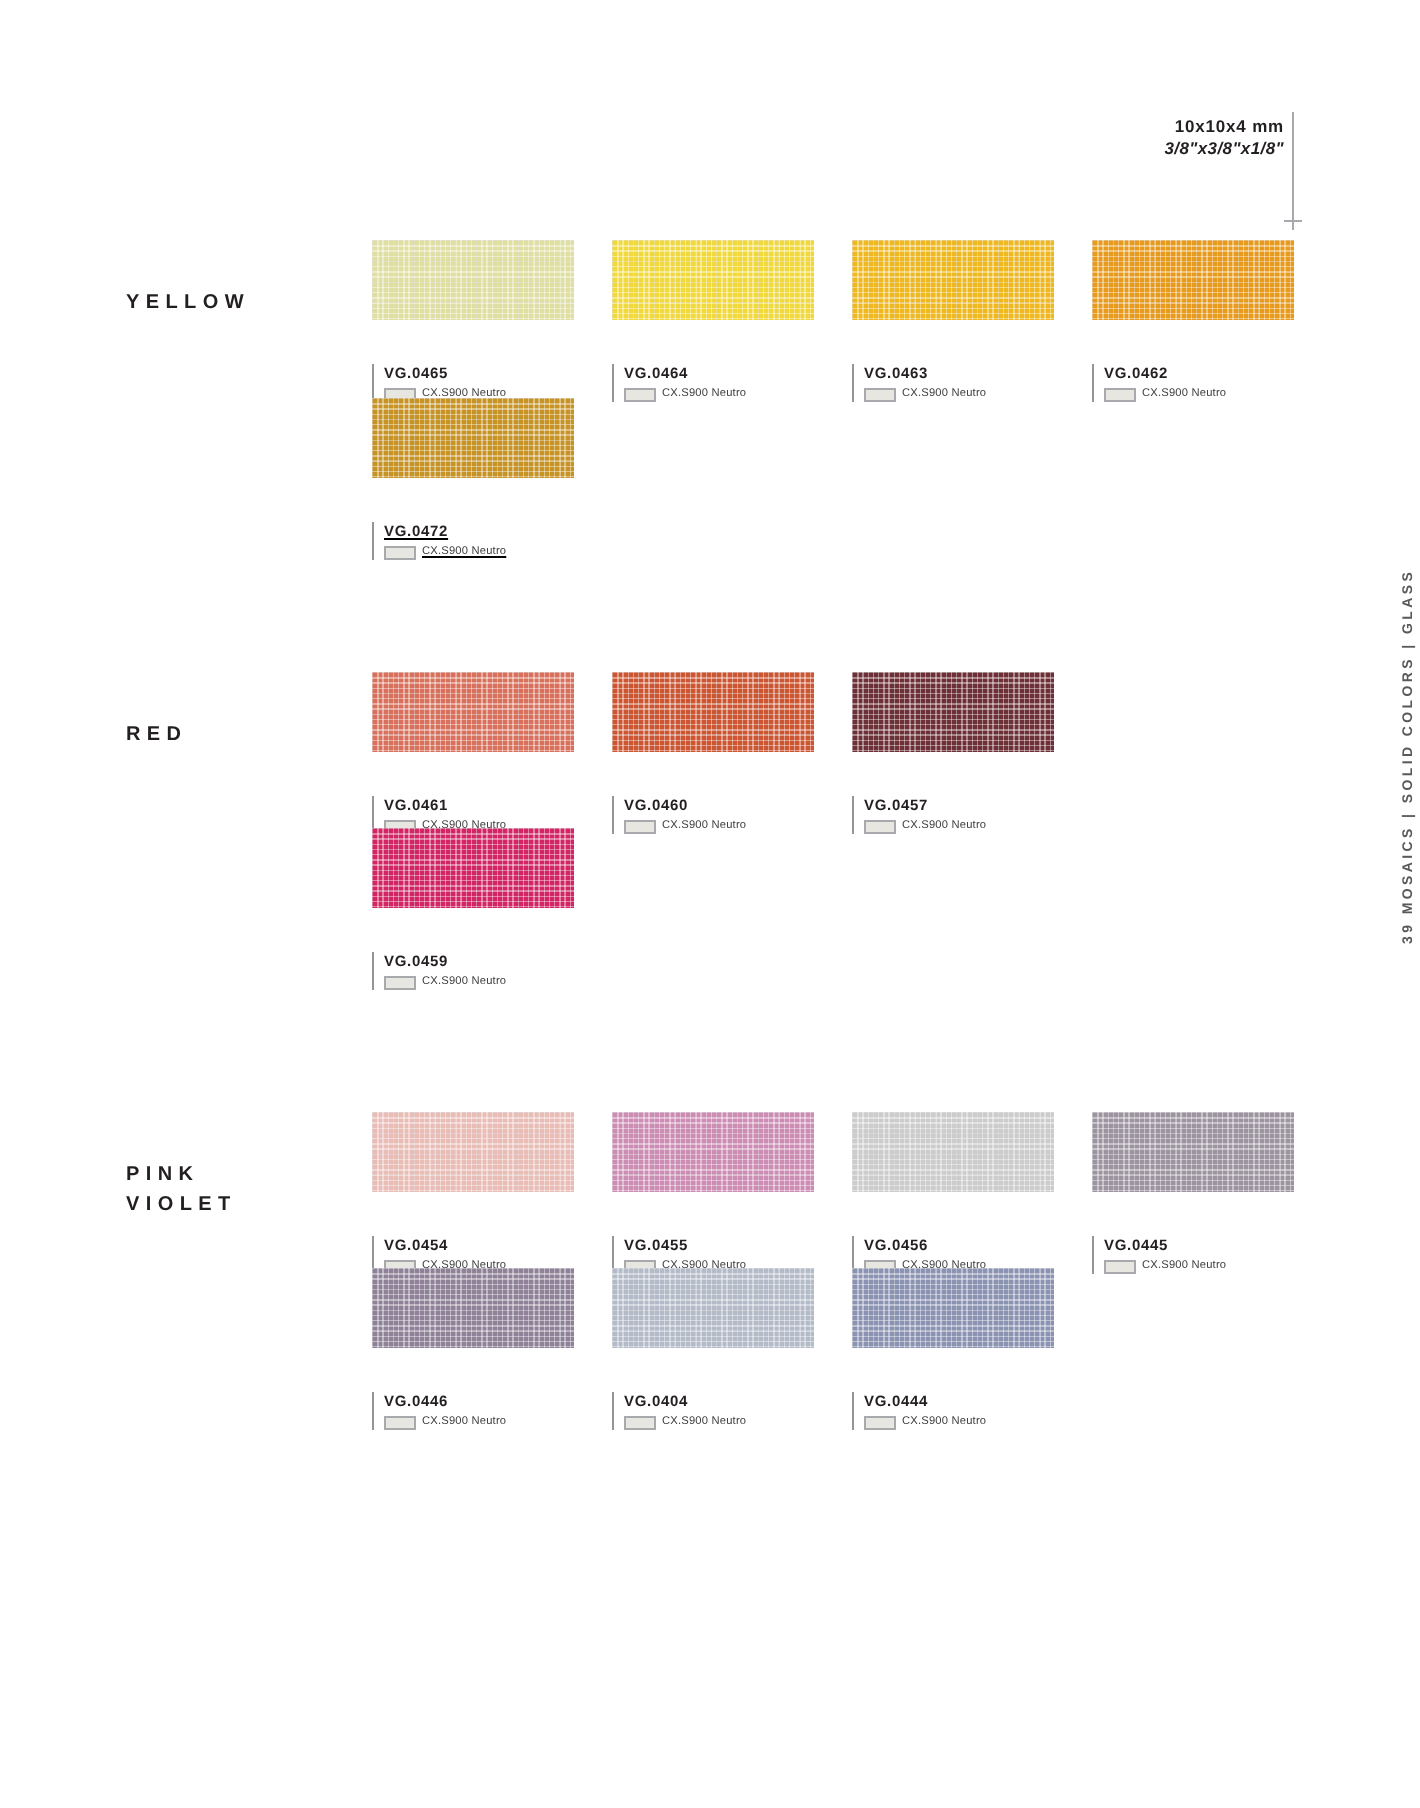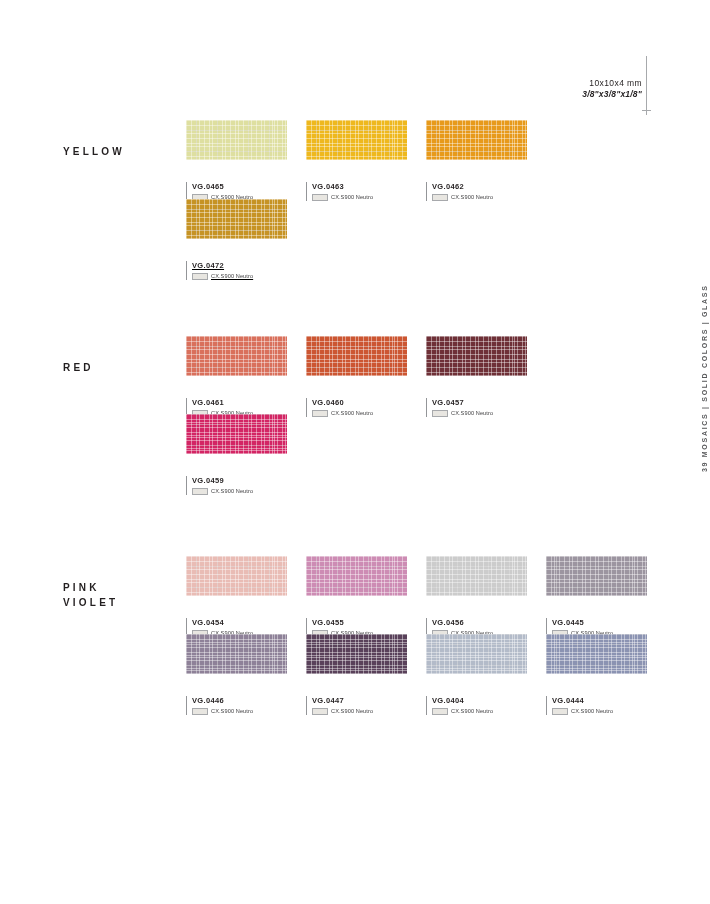--- a/index.html
+++ b/index.html
@@ -18,25 +18,24 @@
   
   .size-note {
     position: absolute;
     top: 58px;
     right: 68px;
     text-align: right;
     line-height: 1.35;
   }
   .size-note .metric {
     font-size: 8.5px;
-    font-weight: normal;
+    font-weight: bold;
     letter-spacing: 0.4px;
     color: #231f20;
     white-space: nowrap;
-    margin-top: 20px;
   }
   .size-note .imperial {
     font-size: 8.5px;
     font-weight: bold;
     font-style: italic;
     letter-spacing: 0.2px;
     color: #231f20;
     white-space: nowrap;
   }
   .note-rule {
@@ -210,20 +209,30 @@
           <div class="swatch" style="background-color: rgb(222, 223, 160);"></div>
           <div class="caption">
             <div class="code">VG.0465</div>
             <div class="grout-line">
               <span class="grout-chip"></span>
               <span class="grout-name">CX.S900 Neutro</span>
             </div>
           </div>
         </div>
         <div class="cell">
+          <div class="swatch" style="background-color: rgb(242, 217, 59);"></div>
+          <div class="caption">
+            <div class="code">VG.0464</div>
+            <div class="grout-line">
+              <span class="grout-chip"></span>
+              <span class="grout-name">CX.S900 Neutro</span>
+            </div>
+          </div>
+        </div>
+        <div class="cell">
           <div class="swatch" style="background-color: rgb(238, 184, 30);"></div>
           <div class="caption">
             <div class="code">VG.0463</div>
             <div class="grout-line">
               <span class="grout-chip"></span>
               <span class="grout-name">CX.S900 Neutro</span>
             </div>
           </div>
         </div>
         <div class="cell">
@@ -351,30 +360,20 @@
           <div class="swatch" style="background-color: rgb(142, 129, 152);"></div>
           <div class="caption">
             <div class="code">VG.0446</div>
             <div class="grout-line">
               <span class="grout-chip"></span>
               <span class="grout-name">CX.S900 Neutro</span>
             </div>
           </div>
         </div>
         <div class="cell">
-          <div class="swatch" style="background-color: rgb(89, 65, 90);"></div>
-          <div class="caption">
-            <div class="code">VG.0447</div>
-            <div class="grout-line">
-              <span class="grout-chip"></span>
-              <span class="grout-name">CX.S900 Neutro</span>
-            </div>
-          </div>
-        </div>
-        <div class="cell">
           <div class="swatch" style="background-color: rgb(179, 187, 201);"></div>
           <div class="caption">
             <div class="code">VG.0404</div>
             <div class="grout-line">
               <span class="grout-chip"></span>
               <span class="grout-name">CX.S900 Neutro</span>
             </div>
           </div>
         </div>
         <div class="cell">

